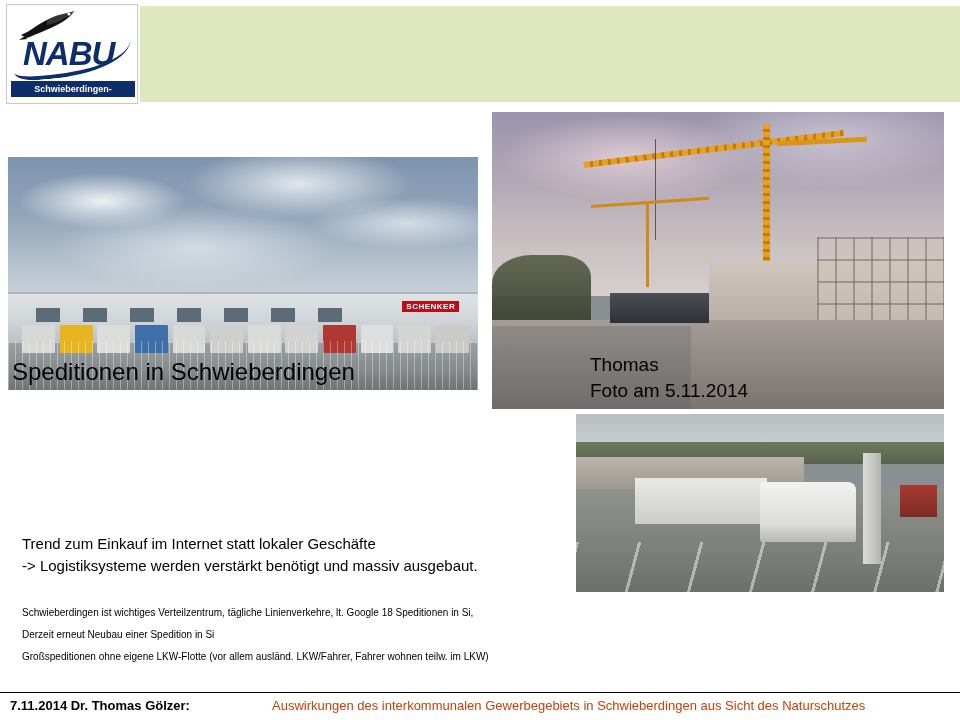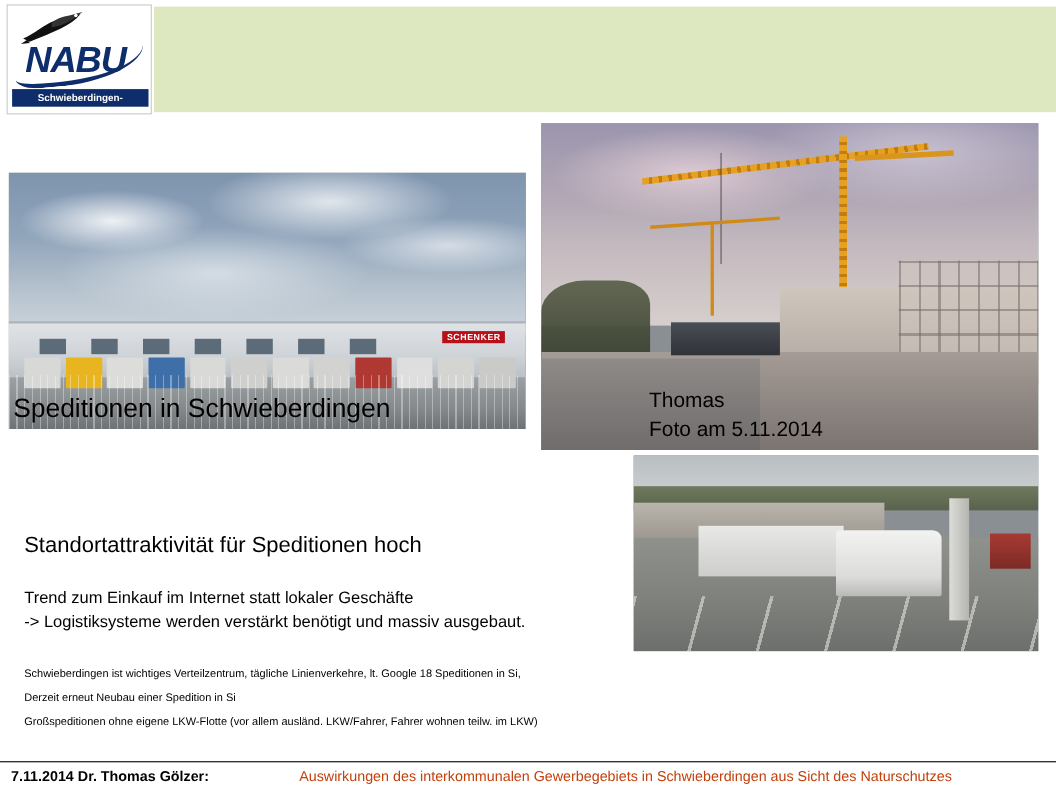--- a/index.html
+++ b/index.html
@@ -410,21 +410,20 @@
     <div class="treeline3"></div>
     <div class="bldg3"></div>
     <div class="ground3"></div>
     <div class="trailer3"></div>
     <div class="truckwhite"></div>
     <div class="pillar3"></div>
     <div class="redtruck3"></div>
     <div class="lines3"></div>
   </div>
 
-  <div class="subhead">Standortattraktivität für Speditionen hoch</div>
   <div class="para1">Trend zum Einkauf im Internet statt lokaler Geschäfte
 -&gt; Logistiksysteme werden verstärkt benötigt und massiv ausgebaut.</div>
   <div class="para2">Schwieberdingen ist wichtiges Verteilzentrum,  tägliche Linienverkehre, lt. Google 18 Speditionen in Si,
 Derzeit erneut Neubau einer Spedition in Si
 Großspeditionen ohne eigene LKW-Flotte  (vor allem ausländ. LKW/Fahrer, Fahrer wohnen teilw. im LKW)</div>
 
   <div class="footer-rule"></div>
   <div class="footer-left">7.11.2014 Dr. Thomas Gölzer:</div>
   <div class="footer-center">Auswirkungen des interkommunalen  Gewerbegebiets in Schwieberdingen  aus Sicht des Naturschutzes</div>
 

